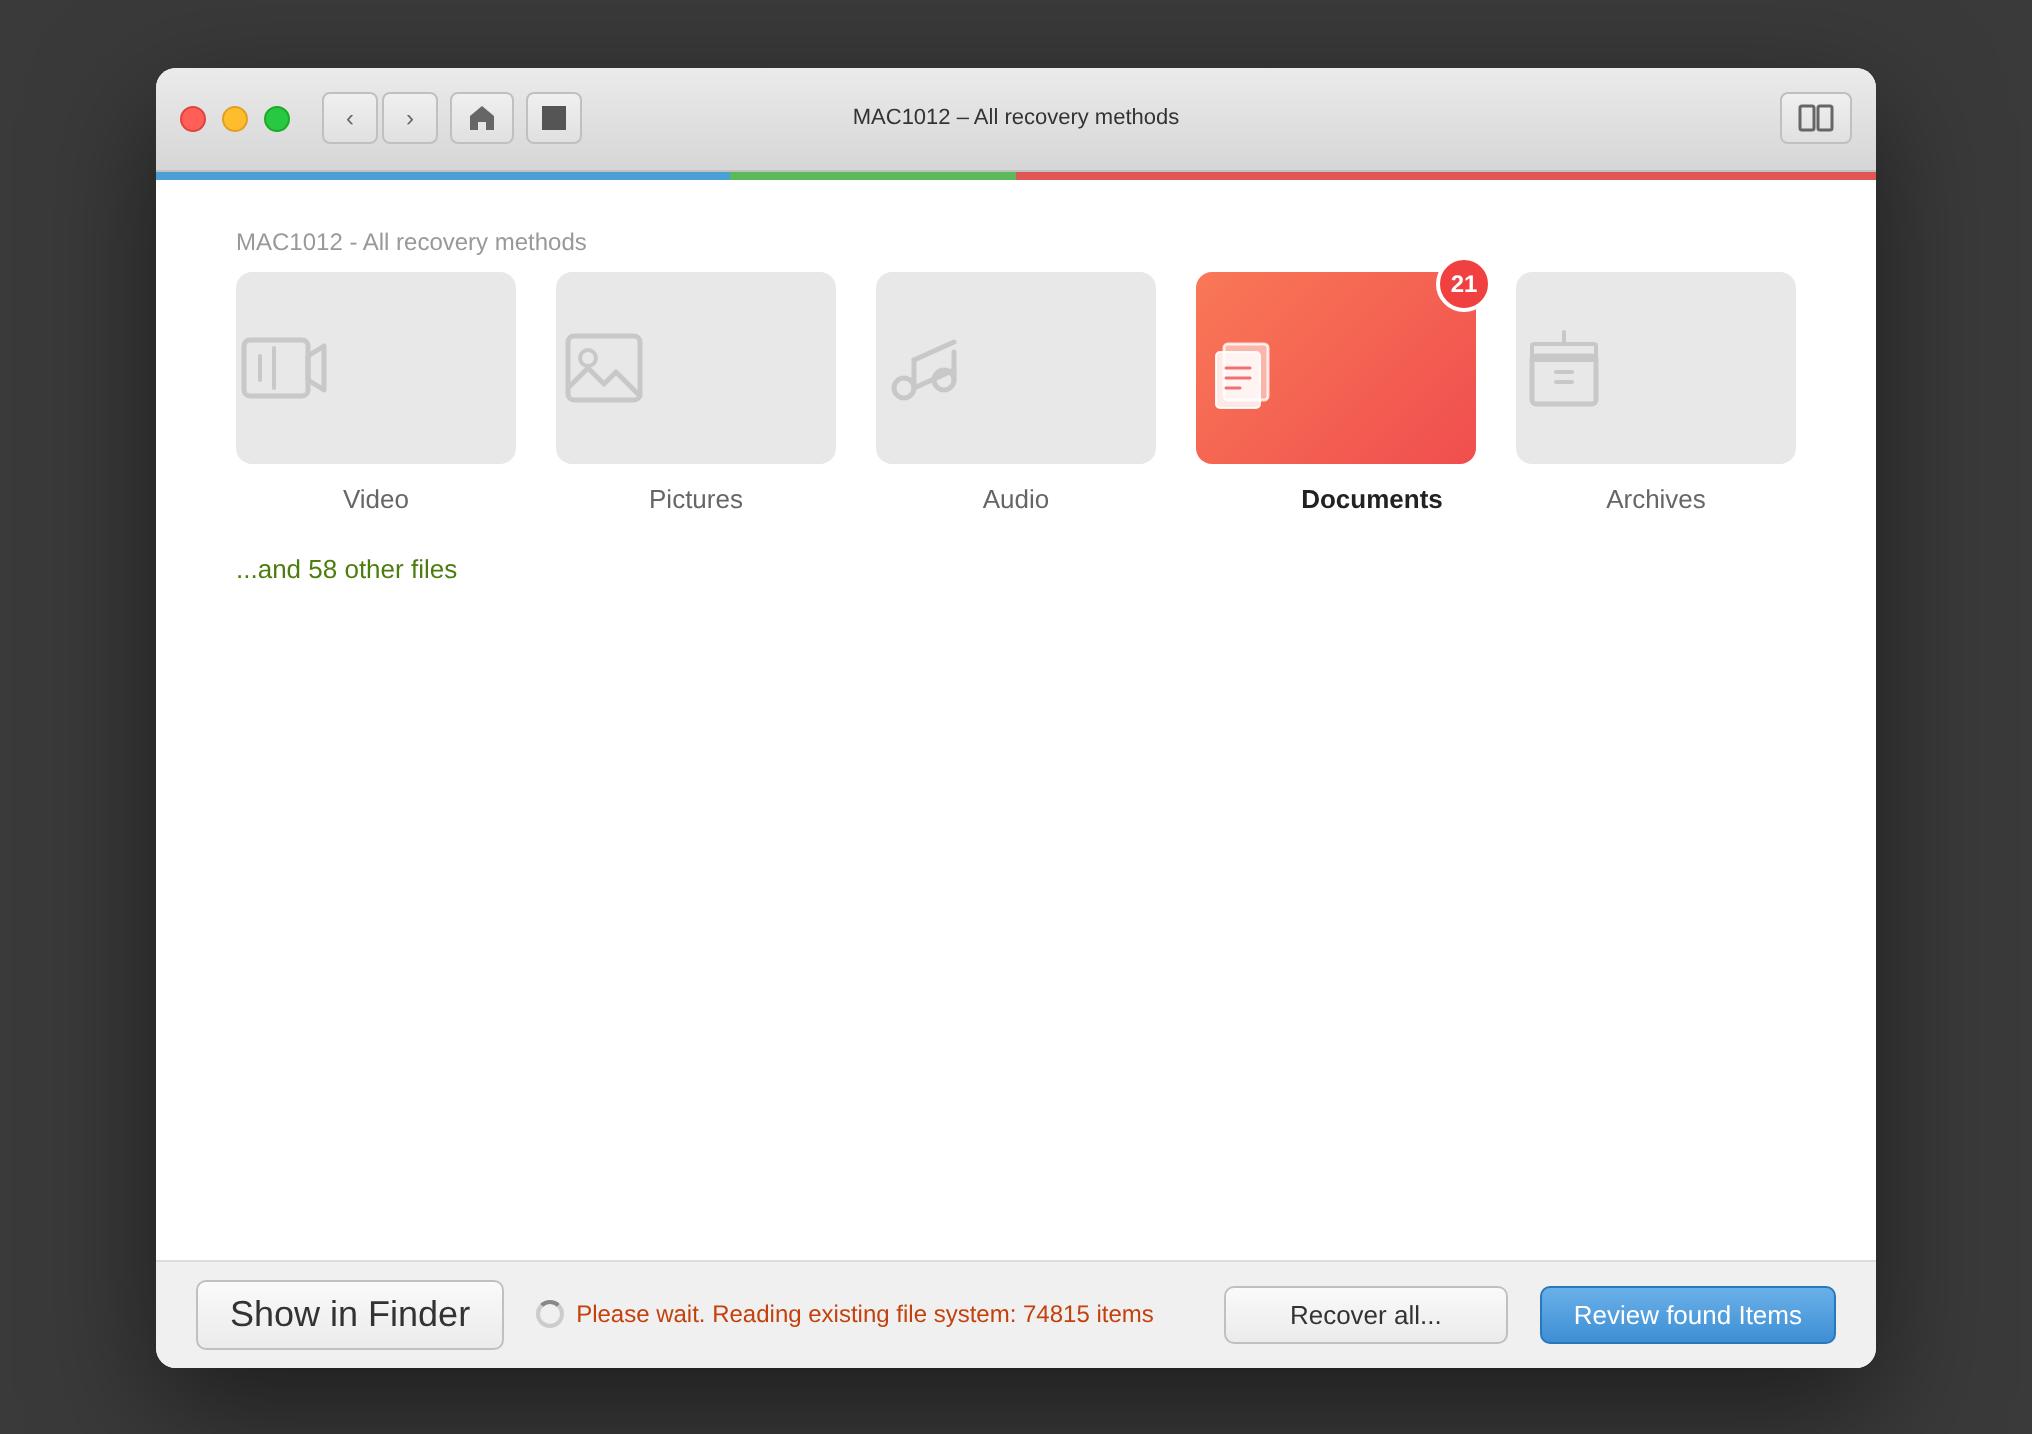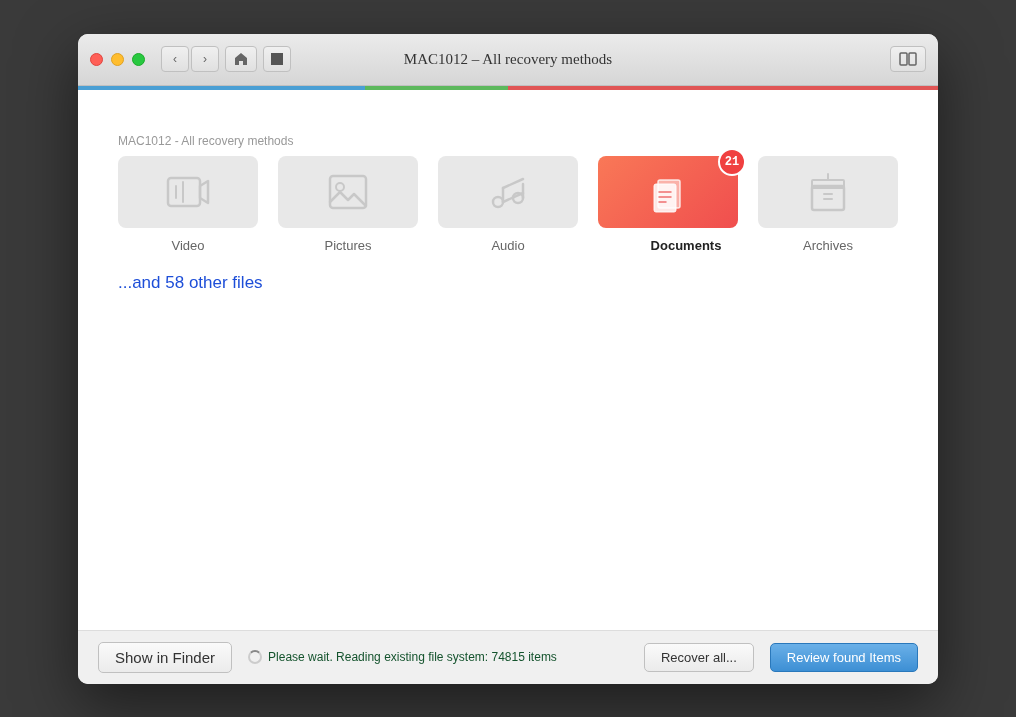--- a/index.html
+++ b/index.html
@@ -100,24 +100,23 @@
     .stop-icon-inner {
       width: 12px;
       height: 12px;
       background: #555;
     }
 
     .titlebar-title {
       position: absolute;
       left: 50%;
       transform: translateX(-50%);
-      font-size: 15px;
+      font-size: 11px;
       color: #333;
       font-weight: 500;
-      font-family: Liberation Serif, serif;
     }
 
     .reader-btn {
       margin-left: auto;
       background: linear-gradient(180deg, #f0f0f0 0%, #e0e0e0 100%);
       border: 1px solid #c0c0c0;
       border-radius: 4px;
       width: 36px;
       height: 26px;
       display: flex;
@@ -134,21 +133,21 @@
       display: flex;
     }
 
     .progress-segment-blue { background: #4a9fd4; flex: 2; }
     .progress-segment-green { background: #5cb85c; flex: 1; }
     .progress-segment-red { background: #e05555; flex: 3; }
 
     
     .content {
       background: #ffffff;
-      padding: 44px 40px 20px 40px;
+      padding: 24px 40px 20px 40px;
       min-height: 540px;
       position: relative;
     }
 
     .breadcrumb {
       font-size: 12px;
       color: #999;
       margin-bottom: 8px;
     }
 
@@ -170,28 +169,27 @@
     .category-item {
       display: flex;
       flex-direction: column;
       align-items: center;
       gap: 10px;
       cursor: pointer;
     }
 
     .category-icon-box {
       width: 140px;
-      height: 72px;
+      height: 96px;
       background: #e8e8e8;
       border-radius: 8px;
       display: flex;
       align-items: center;
-      justify-content: center;
+      justify-content: flex-start;
       position: relative;
-      font-family: Liberation Mono, monospace;
     }
 
     .category-icon-box.active {
       background: linear-gradient(135deg, #f97857 0%, #f04e4e 100%);
     }
 
     .badge {
       position: absolute;
       top: -8px;
       right: -8px;
@@ -224,51 +222,51 @@
       width: 48px;
       height: 48px;
       opacity: 0.5;
     }
 
     .icon-svg.active-icon {
       opacity: 1;
     }
 
     .other-files-text {
-      font-size: 17px;
-      color: #1d4ed8;
+      font-size: 13px;
+      color: #4d7c0f;
       margin-top: 9px;
     }
 
     
     .bottom-bar {
       background: #f0f0f0;
       border-top: 1px solid #ddd;
       height: 54px;
       display: flex;
       align-items: center;
       padding: 0 20px;
       gap: 16px;
     }
 
     .btn-show-finder {
       background: linear-gradient(180deg, #fafafa 0%, #ebebeb 100%);
       border: 1px solid #c0c0c0;
       border-radius: 5px;
       padding: 6px 16px;
-      font-size: 15px;
+      font-size: 18px;
       color: #333;
       cursor: pointer;
       white-space: nowrap;
     }
 
     .status-text {
       flex: 1;
       font-size: 12px;
-      color: #14532d;
+      color: #c2410c;
       display: flex;
       align-items: center;
       gap: 6px;
     }
 
     .spinner {
       width: 14px;
       height: 14px;
       border: 2px solid #ccc;
       border-top-color: #888;
@@ -278,21 +276,21 @@
     }
 
     @keyframes spin {
       to { transform: rotate(360deg); }
     }
 
     .btn-recover-all {
       background: linear-gradient(180deg, #fafafa 0%, #ebebeb 100%);
       border: 1px solid #c0c0c0;
       border-radius: 5px;
-      padding: 6px 16px;
+      padding: 6px 32px;
       font-size: 13px;
       color: #333;
       cursor: pointer;
       white-space: nowrap;
       text-align: right;
     }
 
     .btn-review {
       background: linear-gradient(180deg, #6ab0e8 0%, #3d8fd4 100%);
       border: 1px solid #2a78bb;

